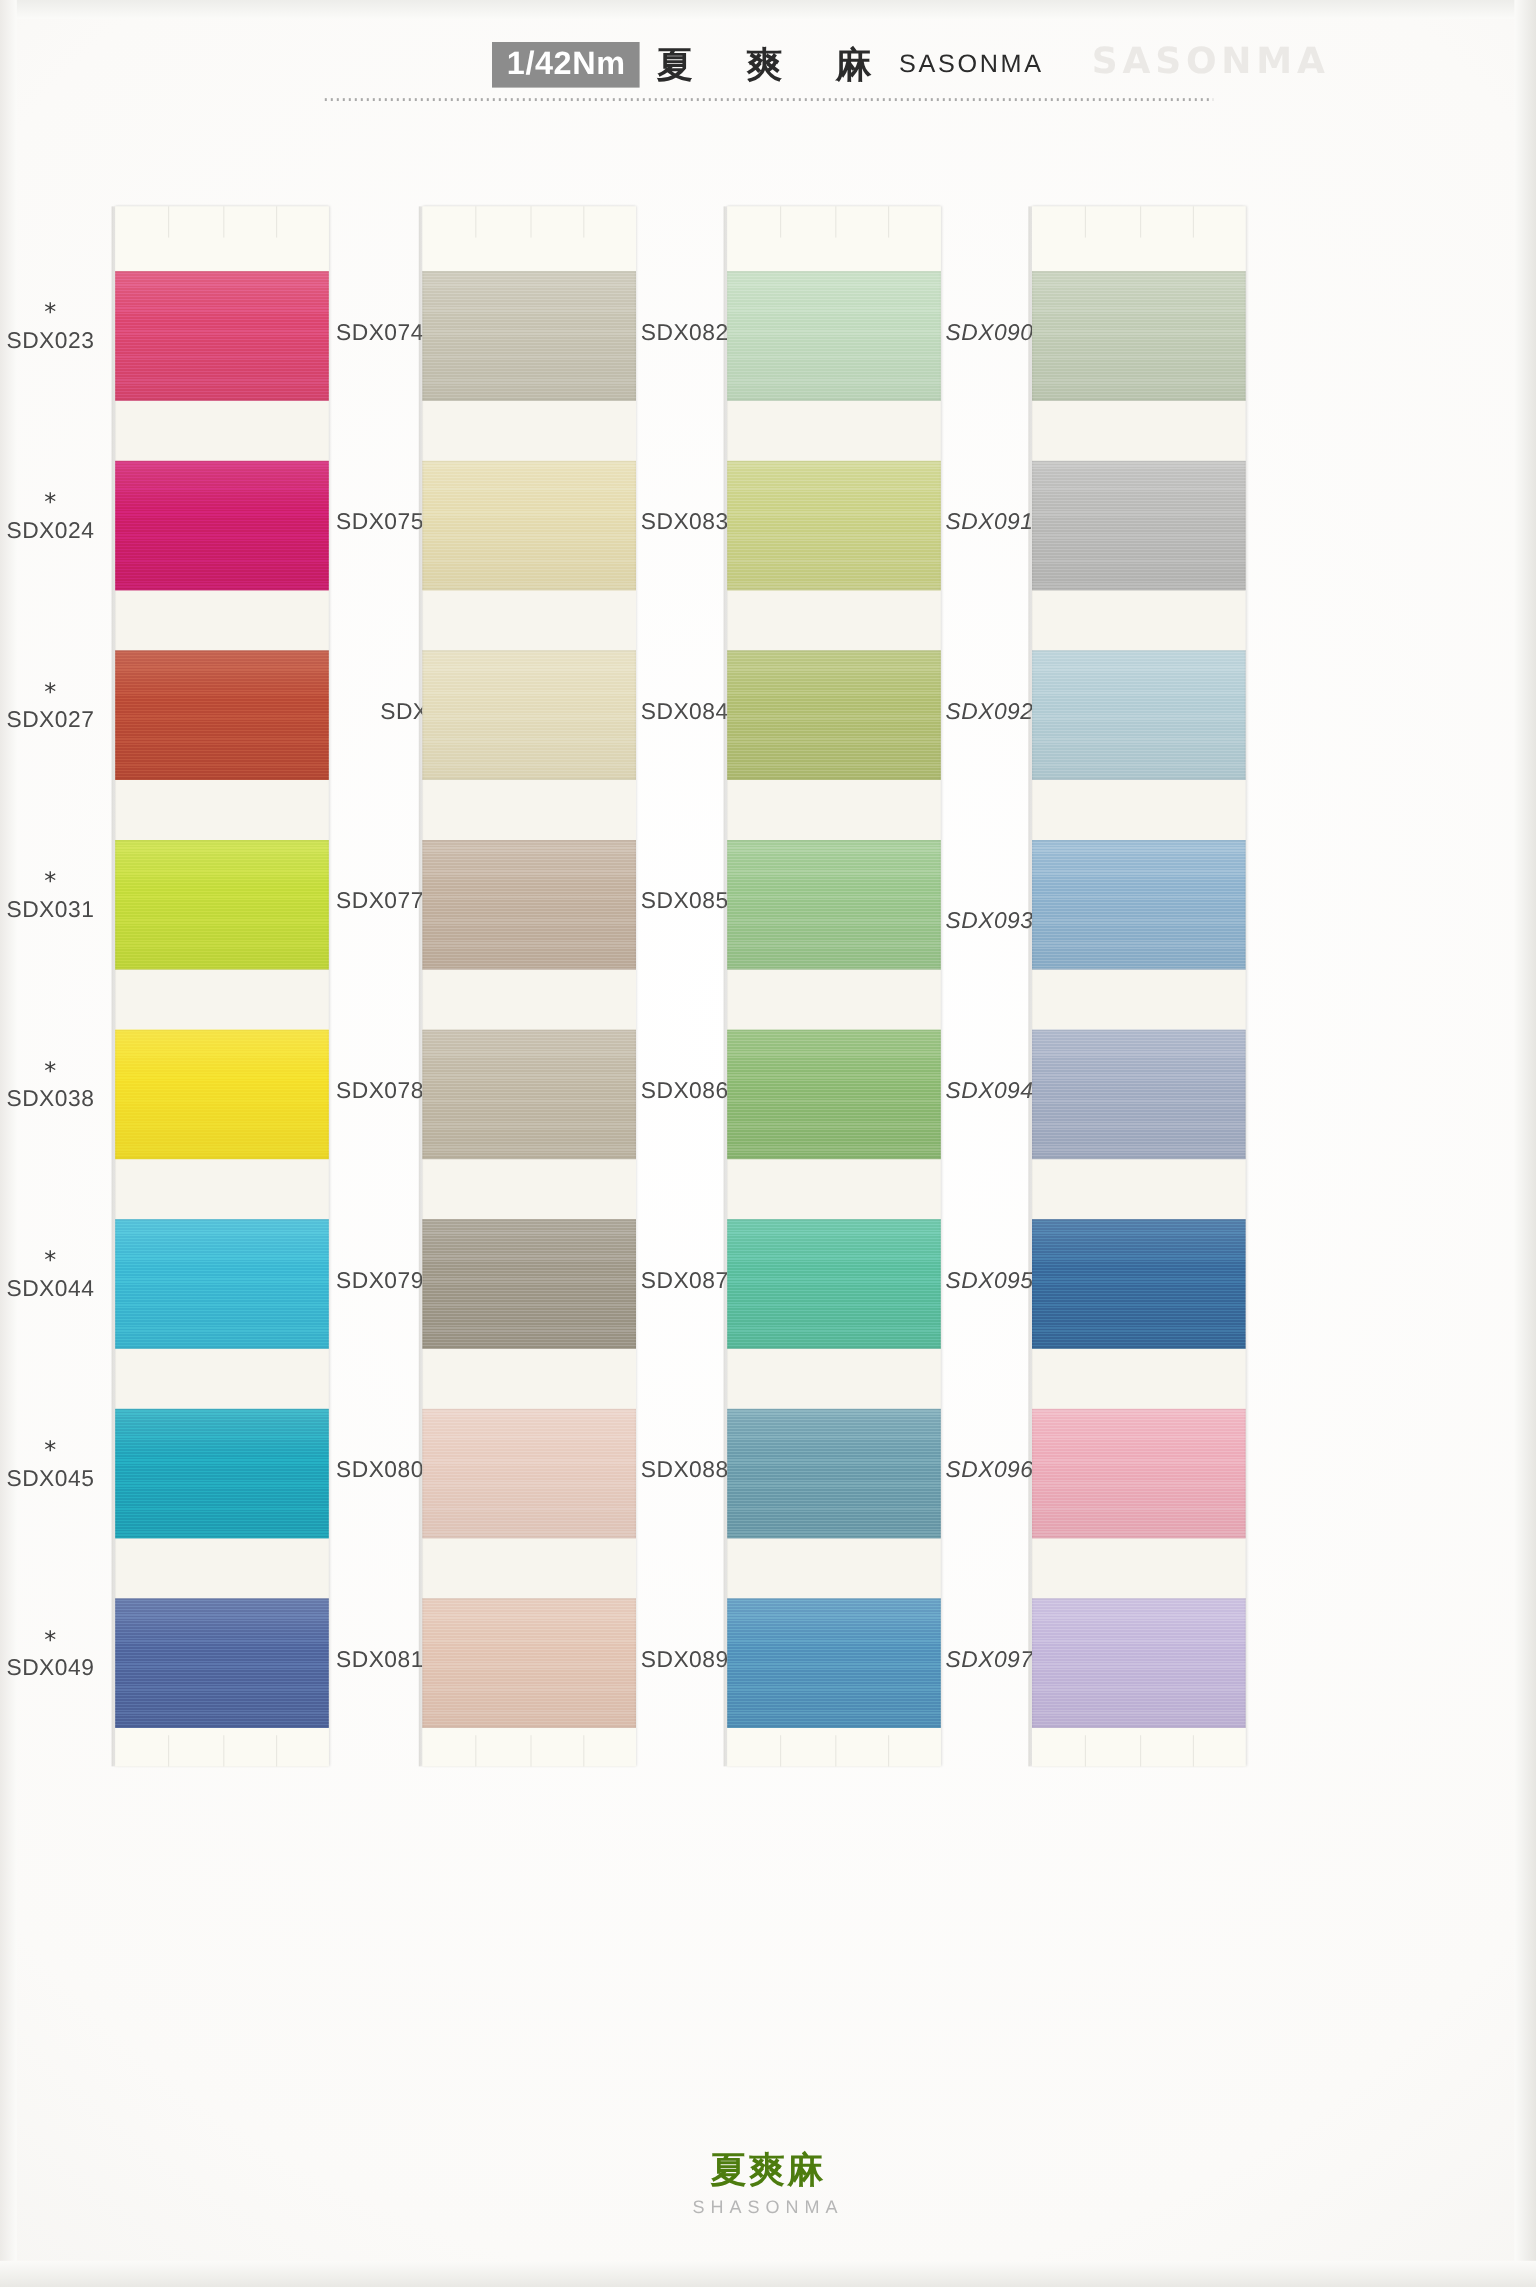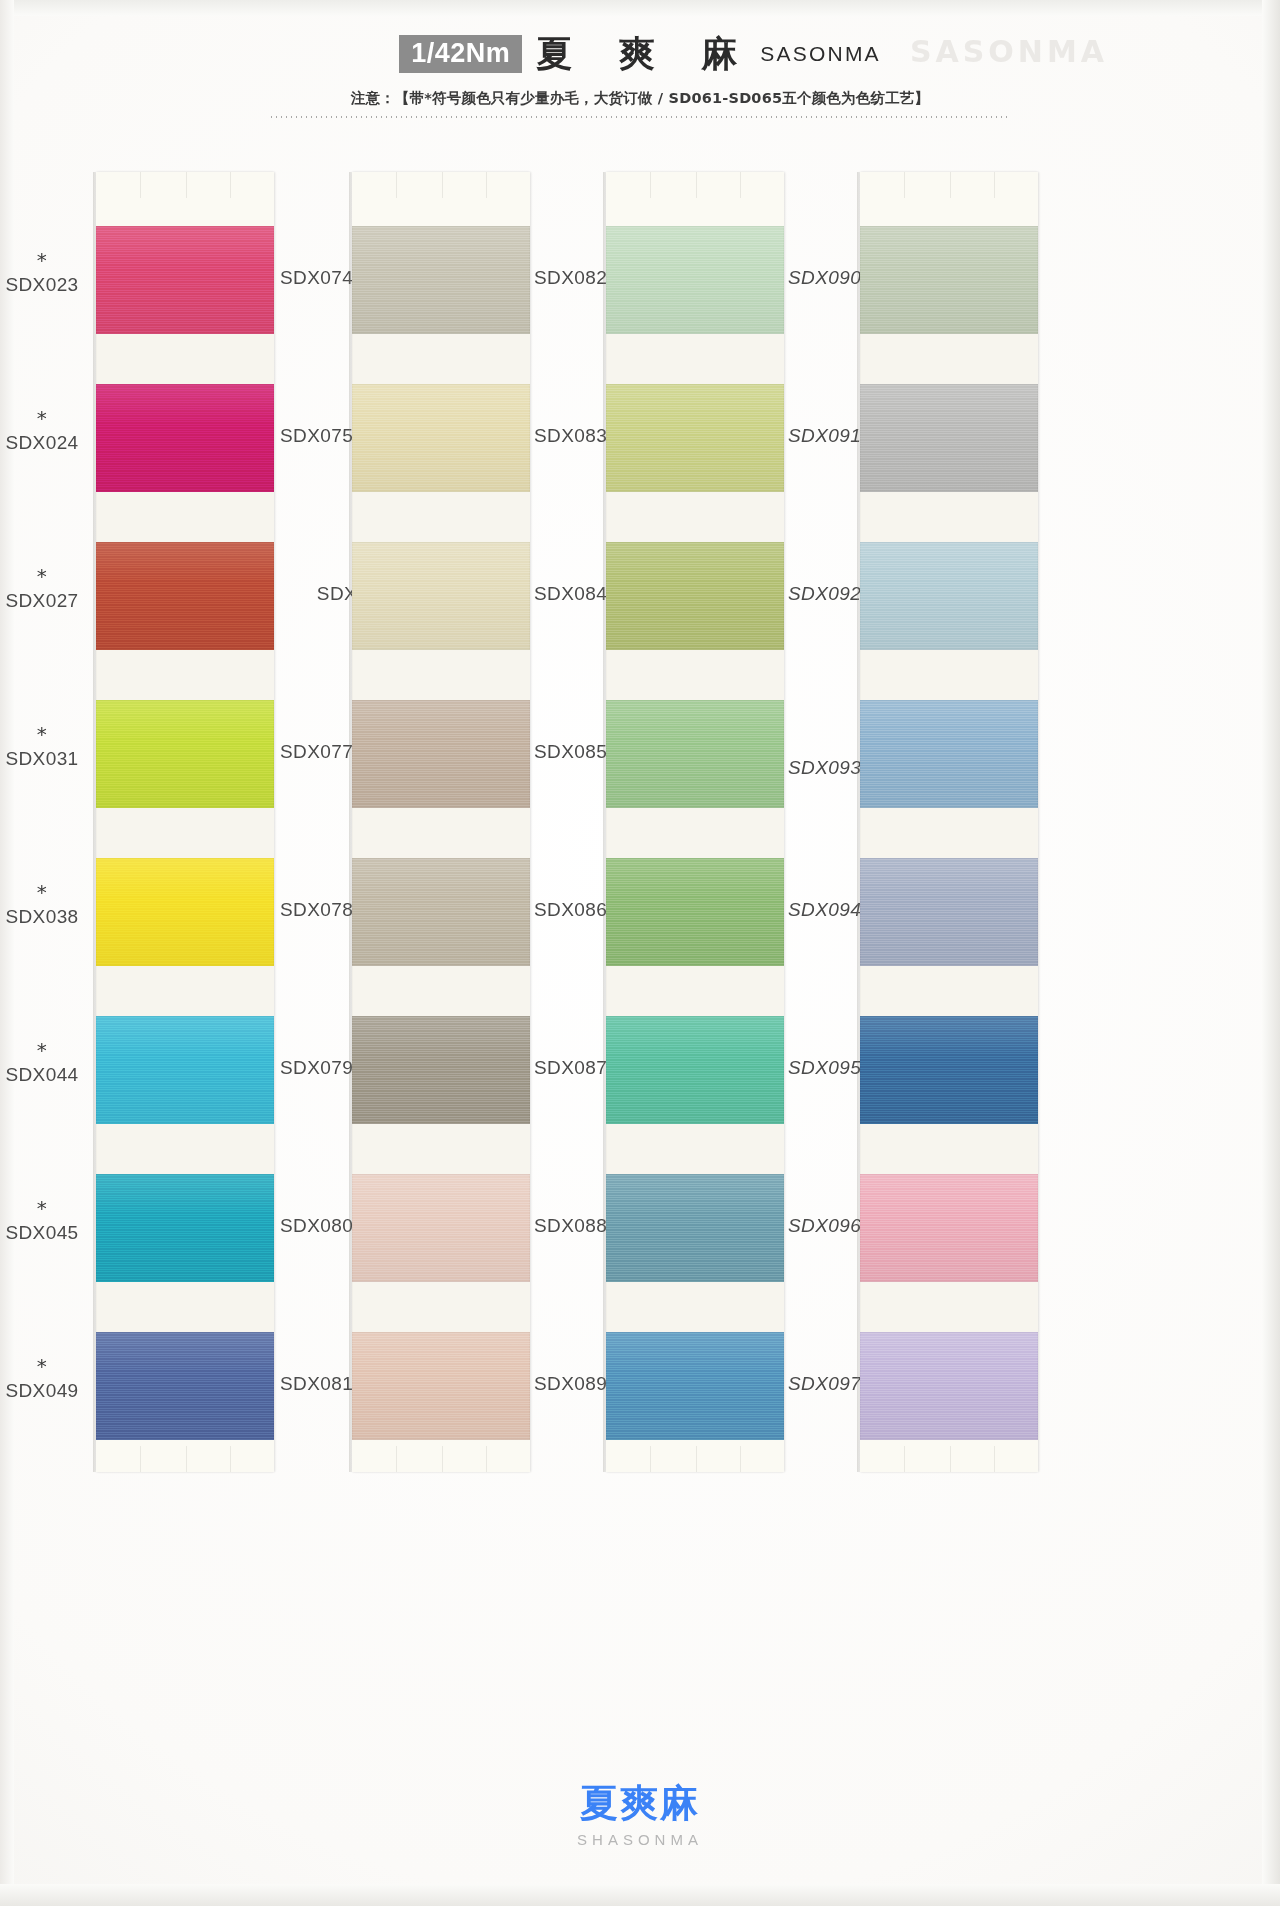--- a/index.html
+++ b/index.html
@@ -62,21 +62,21 @@
     background: #8c8c8c;
     color: #ffffff;
     font-size: 27px;
     font-weight: bold;
     letter-spacing: 0.5px;
     padding: 3px 12px 5px 12px;
     line-height: 30px;
     font-family: "Liberation Sans", sans-serif;
   }
   .title-cn {
-    font-size: 36px;
+    font-size: 30px;
     font-weight: bold;
     color: #2b2b2b;
     letter-spacing: 17px;
     font-family: "DejaVu Sans", sans-serif;
   }
   .title-en {
     font-size: 21px;
     color: #2b2b2b;
     letter-spacing: 2.2px;
     font-family: "Liberation Sans", sans-serif;
@@ -227,23 +227,23 @@
   }
 
   
   .footer {
     position: absolute;
     left: 0; right: 0;
     bottom: 58px;
     text-align: center;
   }
   .footer-cn {
-    font-size: 38px;
+    font-size: 30px;
     font-weight: bold;
-    color: #3b82f6;
+    color: #4d7c0f;
     letter-spacing: 2px;
     font-family: "DejaVu Sans", sans-serif;
   }
   .footer-en {
     margin-top: 2px;
     font-size: 15px;
     color: #b6b6b6;
     letter-spacing: 5px;
     font-family: "Liberation Sans", sans-serif;
   }
@@ -256,21 +256,20 @@
 <div class="paper-edge-left"></div>
 <div class="paper-edge-right"></div>
 <div class="paper-edge-bottom"></div>
 
 <div class="header">
   <div class="title-row">
     <span class="count-badge">1/42Nm</span>
     <span class="title-cn">夏 爽 麻</span>
     <span class="title-en">SASONMA</span>
   </div>
-  <div class="note-line">注意：【带*符号颜色只有少量办毛，大货订做 / SD061-SD065五个颜色为色纺工艺】</div>
   <div class="dot-rule"></div>
 </div>
 
 <div class="ghost-mark">SASONMA</div>
 
 <div class="board" id="board">
     <div class="column col-1">
       <div class="code left" style="top: 82px;"><span class="star">*</span><span>SDX023</span></div>
       <div class="code left" style="top: 240px;"><span class="star">*</span><span>SDX024</span></div>
       <div class="code left" style="top: 398px;"><span class="star">*</span><span>SDX027</span></div>

